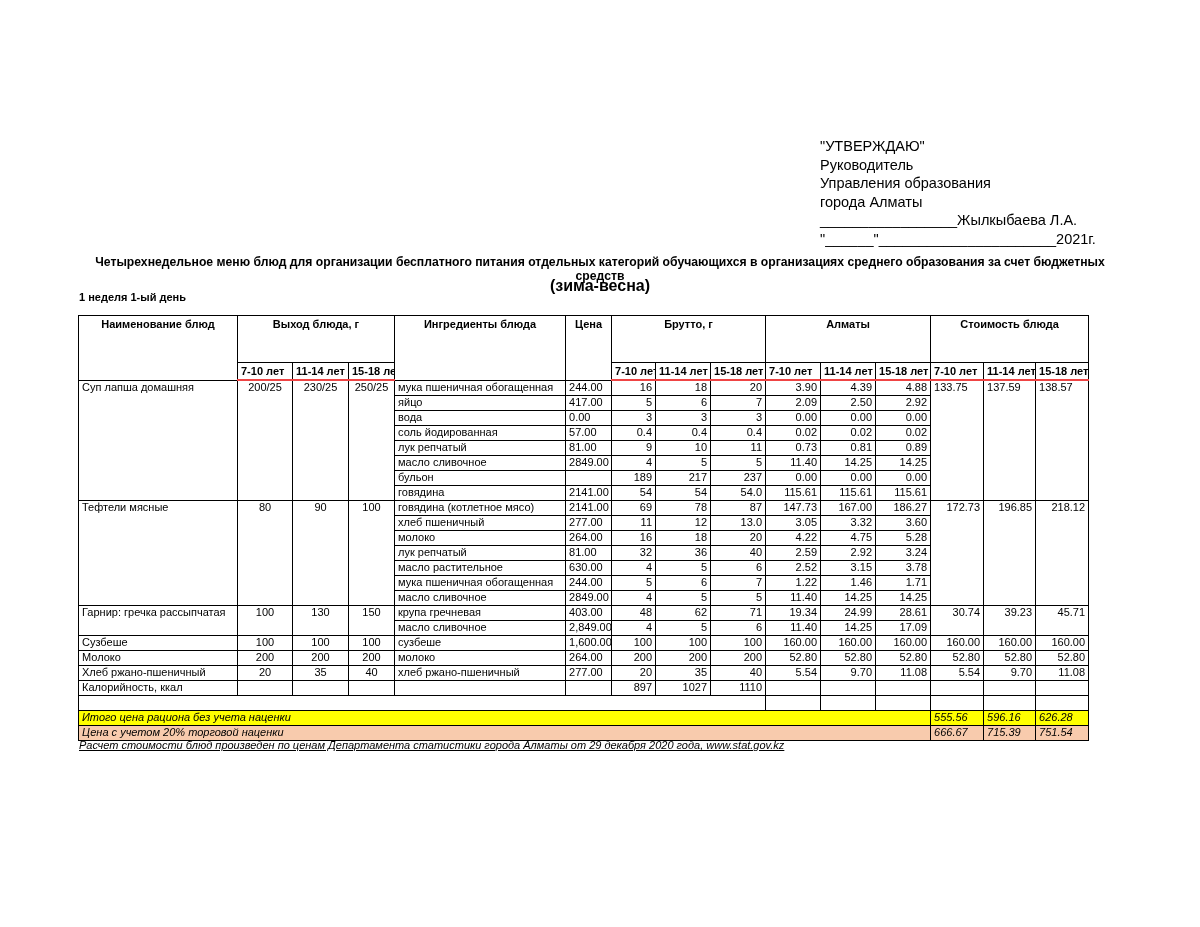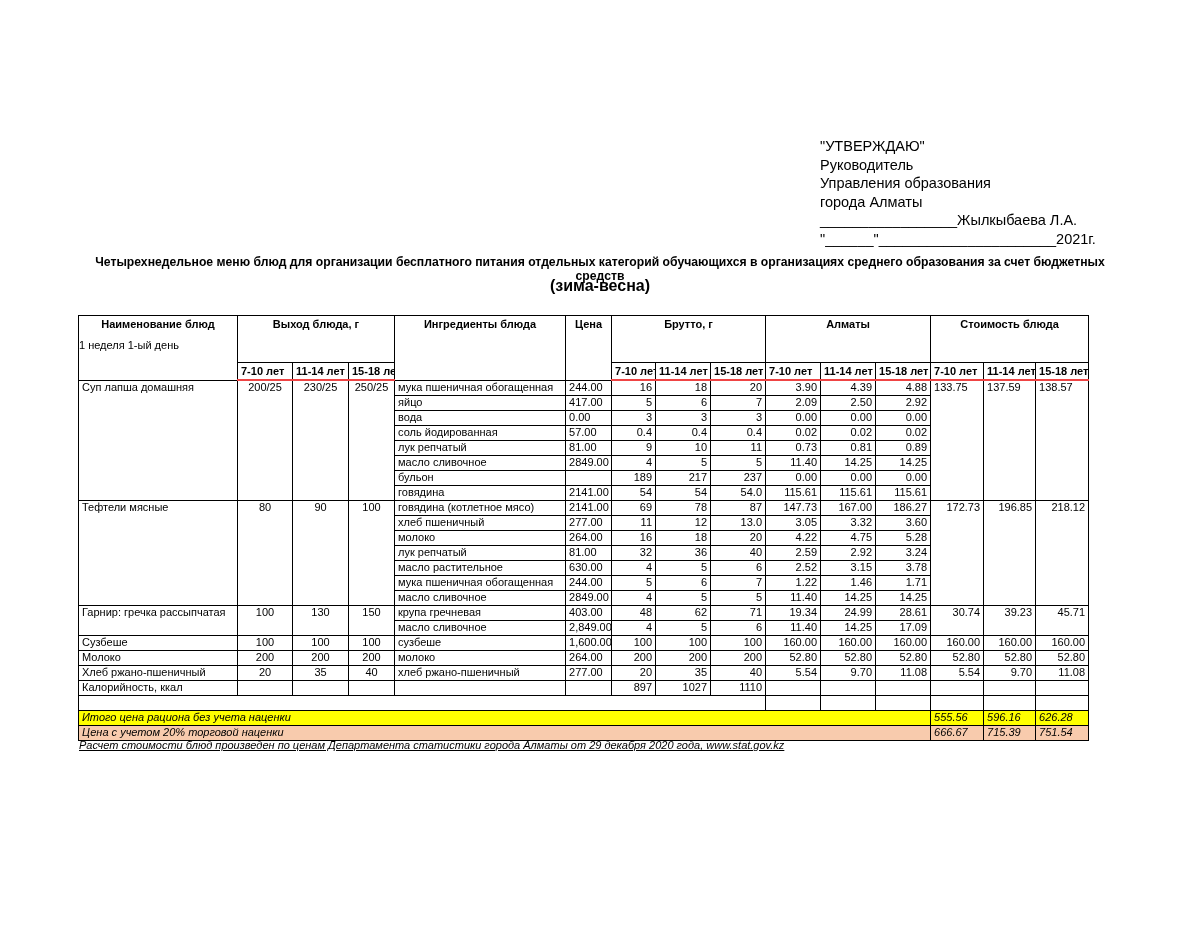--- a/index.html
+++ b/index.html
@@ -1,21 +1,21 @@
 <!DOCTYPE html>
 <html><head>
 <meta charset="utf-8">
 <style>
   html,body{margin:0;padding:0;background:#ffffff;}
   .page{position:relative;width:1200px;height:927px;background:#ffffff;overflow:hidden;
         font-family:"Liberation Sans",sans-serif;color:#000;}
   .approval{position:absolute;left:820px;top:137px;font-size:14.5px;line-height:18.5px;white-space:nowrap;}
   .title{position:absolute;left:75px;top:255px;width:1050px;text-align:center;font-weight:bold;font-size:12.2px;}
   .subtitle{position:absolute;left:75px;top:277px;width:1050px;text-align:center;font-weight:bold;font-size:16px;}
-  .day-label{position:absolute;left:79px;top:291px;font-weight:normal;font-size:11px;margin-top:48px;}
+  .day-label{position:absolute;left:79px;top:291px;font-weight:bold;font-size:11px;}
   table.menu{position:absolute;left:78px;top:315px;width:1010px;border-collapse:collapse;table-layout:fixed;
              font-size:11px;}
   table.menu td,table.menu th{border:1px solid #000;padding:0 3px;line-height:13px;overflow:hidden;
              white-space:nowrap;font-weight:normal;}
   table.menu thead tr.r1 th{height:44px;vertical-align:top;font-weight:bold;text-align:center;padding-top:2px;}
   table.menu thead tr.r2 th{height:16px;font-weight:bold;text-align:left;vertical-align:middle;
              border-bottom:2px solid #ef4444;}
   table.menu tbody tr{height:15px;}
   .al{text-align:left;} .ar{text-align:right;} .ac{text-align:center;}
   .vt{vertical-align:top;padding-top:1px;}

